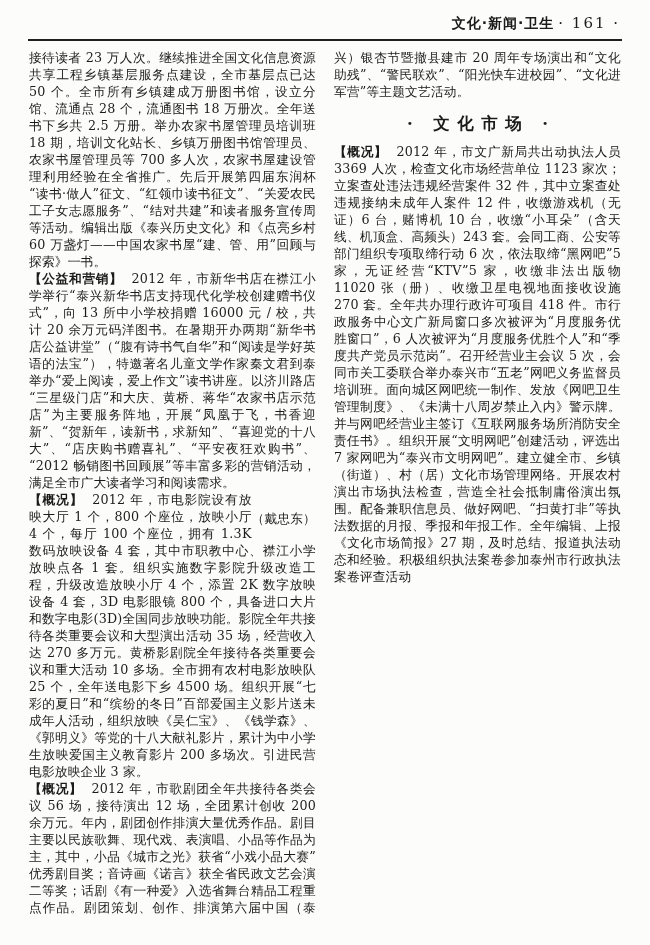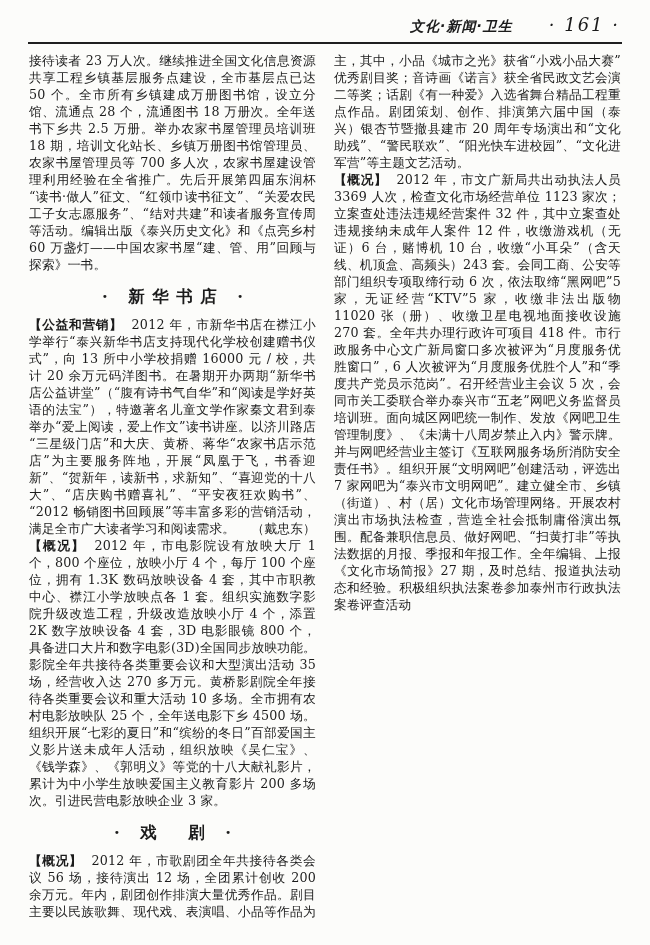--- a/index.html
+++ b/index.html
@@ -11,31 +11,30 @@
     background:#fcfcfa;
     color:#1b1b1b;
     overflow:hidden;
     font-family:"DejaVu Serif","Liberation Serif",serif;
   }
   .page-header{
     display:flex;
     justify-content:flex-end;
     align-items:baseline;
     padding:14px 30px 6px 30px;
-    font-style:italic;
   }
   .header-title{
     font-family:"DejaVu Sans","Liberation Sans",sans-serif;
     font-weight:bold;
     font-size:14px;
     letter-spacing:1px;
   }
   .header-pageno{
-    margin-left:36px;
-    font-size:18px;
+    margin-left:4px;
+    font-size:15px;
     letter-spacing:2px;
   }
   .header-rule{
     height:0;
     border-bottom:2px solid #1f1f1f;
     margin:0 28px;
   }
   .content{
     height:880px;
     margin:8px 29px 0 29px;
@@ -58,46 +57,46 @@
     text-align:center;
     font-size:16.5px;
     font-weight:600;
     letter-spacing:0.45em;
     text-indent:0.45em; 
     break-inside:avoid-column;
     break-after:avoid-column;
   }
   .byline{
     float:right;
+    margin-top:36px;
   }
 </style>
 </head>
 <body>
 
 <div class="page">
 
   <div class="page-header">
     <span class="header-title">文化·新闻·卫生</span>
     <span class="header-pageno">·  161  ·</span>
   </div>
   <div class="header-rule"></div>
 
   <div class="content">
 
     <p class="para"><span>接待读者 23 万人次。继续推进全国文化信息资源共享工程乡镇基层服务点建设，全市基层点已达 50 个。全市所有乡镇建成万册图书馆，设立分馆、流通点 28 个，流通图书 18 万册次。全年送书下乡共 2.5 万册。举办农家书屋管理员培训班 18 期，培训文化站长、乡镇万册图书馆管理员、农家书屋管理员等 700 多人次，农家书屋建设管理利用经验在全省推广。先后开展第四届东润杯“读书·做人”征文、“红领巾读书征文”、“关爱农民工子女志愿服务”、“结对共建”和读者服务宣传周等活动。编辑出版《泰兴历史文化》和《点亮乡村 60 万盏灯——中国农家书屋“建、管、用”回顾与探索》一书。</span></p>
 
-    <h2 class="sec">· 新华书店 ·</h2>
 
 
     <p class="para"><b class="plabel">【公益和营销】</b><span>2012 年，市新华书店在襟江小学举行“泰兴新华书店支持现代化学校创建赠书仪式”，向 13 所中小学校捐赠 16000 元 / 校，共计 20 余万元码洋图书。在暑期开办两期“新华书店公益讲堂”（“腹有诗书气自华”和“阅读是学好英语的法宝”），特邀著名儿童文学作家秦文君到泰举办“爱上阅读，爱上作文”读书讲座。以济川路店“三星级门店”和大庆、黄桥、蒋华“农家书店示范店”为主要服务阵地，开展“凤凰于飞，书香迎新”、“贺新年，读新书，求新知”、“喜迎党的十八大”、“店庆购书赠喜礼”、“平安夜狂欢购书”、“2012 畅销图书回顾展”等丰富多彩的营销活动，满足全市广大读者学习和阅读需求。</span><span class="byline">（戴忠东）</span></p>
 
 
     <p class="para"><b class="plabel">【概况】</b><span>2012 年，市电影院设有放映大厅 1 个，800 个座位，放映小厅 4 个，每厅 100 个座位，拥有 1.3K 数码放映设备 4 套，其中市职教中心、襟江小学放映点各 1 套。组织实施数字影院升级改造工程，升级改造放映小厅 4 个，添置 2K 数字放映设备 4 套，3D 电影眼镜 800 个，具备进口大片和数字电影(3D)全国同步放映功能。影院全年共接待各类重要会议和大型演出活动 35 场，经营收入达 270 多万元。黄桥影剧院全年接待各类重要会议和重大活动 10 多场。全市拥有农村电影放映队 25 个，全年送电影下乡 4500 场。组织开展“七彩的夏日”和“缤纷的冬日”百部爱国主义影片送未成年人活动，组织放映《吴仁宝》、《钱学森》、《郭明义》等党的十八大献礼影片，累计为中小学生放映爱国主义教育影片 200 多场次。引进民营电影放映企业 3 家。</span></p>
 
-    <h2 class="sec">· 戏　剧 ·</h2>
 
     <p class="para"><b class="plabel">【概况】</b><span>2012 年，市歌剧团全年共接待各类会议 56 场，接待演出 12 场，全团累计创收 200 余万元。年内，剧团创作排演大量优秀作品。剧目主要以民族歌舞、现代戏、表演唱、小品等作品为主，其中，小品《城市之光》获省“小戏小品大赛”优秀剧目奖；音诗画《诺言》获全省民政文艺会演二等奖；话剧《有一种爱》入选省舞台精品工程重点作品。剧团策划、创作、排演第六届中国（泰兴）银杏节暨撤县建市 20 周年专场演出和“文化助残”、“警民联欢”、“阳光快车进校园”、“文化进军营”等主题文艺活动。</span></p>
 
+    <h2 class="sec">· 文化市场 ·</h2>
 
     <p class="para"><b class="plabel">【概况】</b><span>2012 年，市文广新局共出动执法人员 3369 人次，检查文化市场经营单位 1123 家次；立案查处违法违规经营案件 32 件，其中立案查处违规接纳未成年人案件 12 件，收缴游戏机（无证）6 台，赌博机 10 台，收缴“小耳朵”（含天线、机顶盒、高频头）243 套。会同工商、公安等部门组织专项取缔行动 6 次，依法取缔“黑网吧”5 家，无证经营“KTV”5 家，收缴非法出版物 11020 张（册）、收缴卫星电视地面接收设施 270 套。全年共办理行政许可项目 418 件。市行政服务中心文广新局窗口多次被评为“月度服务优胜窗口”，6 人次被评为“月度服务优胜个人”和“季度共产党员示范岗”。召开经营业主会议 5 次，会同市关工委联合举办泰兴市“五老”网吧义务监督员培训班。面向城区网吧统一制作、发放《网吧卫生管理制度》、《未满十八周岁禁止入内》警示牌。并与网吧经营业主签订《互联网服务场所消防安全责任书》。组织开展“文明网吧”创建活动，评选出 7 家网吧为“泰兴市文明网吧”。建立健全市、乡镇（街道）、村（居）文化市场管理网络。开展农村演出市场执法检查，营造全社会抵制庸俗演出氛围。配备兼职信息员、做好网吧、“扫黄打非”等执法数据的月报、季报和年报工作。全年编辑、上报《文化市场简报》27 期，及时总结、报道执法动态和经验。积极组织执法案卷参加泰州市行政执法案卷评查活动</span></p>
 
   </div>
 </div>
 
 </body></html>

